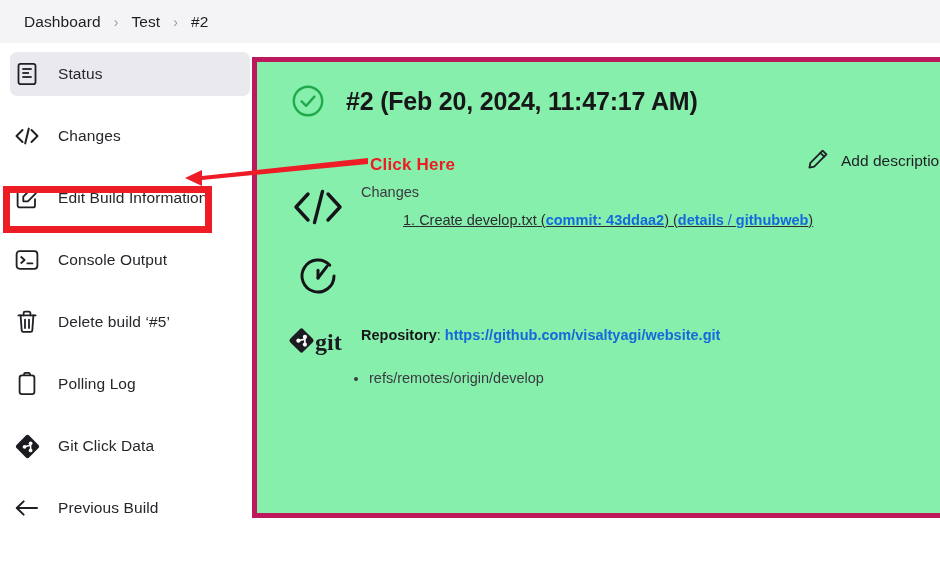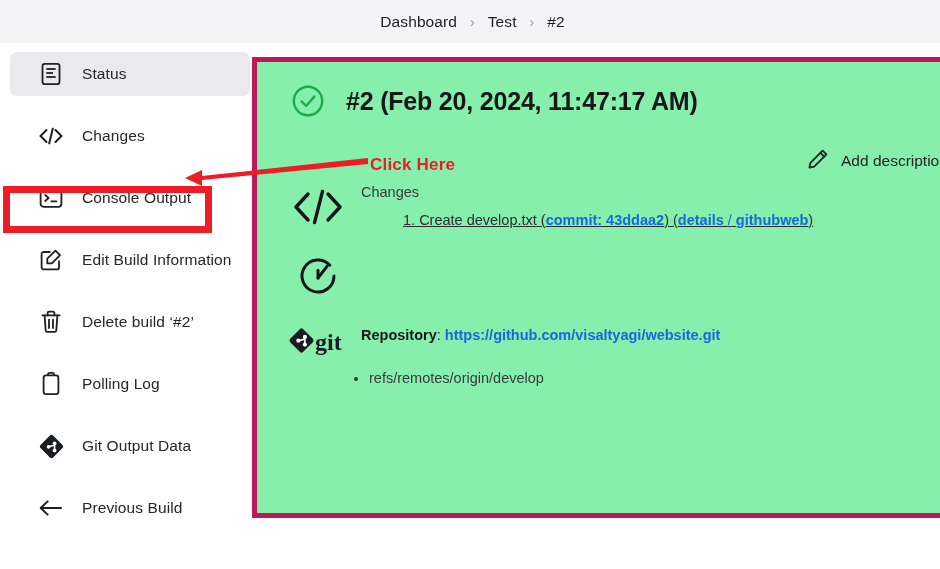--- a/index.html
+++ b/index.html
@@ -17,23 +17,22 @@
   }
 
   
   #breadcrumb-bar {
     position: absolute;
     left: 0; top: 0;
     width: 940px; height: 43px;
     background: #f4f4f6;
     display: flex;
     align-items: center;
-    padding-left: 5px;
+    padding-left: 24px;
     box-sizing: border-box;
-    justify-content: center;
   }
   .crumb {
     font-size: 15.5px;
     color: #1e1e20;
     letter-spacing: .1px;
   }
   .crumb-sep {
     color: #9a9aa2;
     font-size: 14px;
     margin: 0 13px;
@@ -44,21 +43,21 @@
   #sidebar {
     position: absolute;
     left: 0; top: 52px;
     width: 256px;
   }
   .side-item {
     display: flex;
     align-items: center;
     height: 44px;
     margin: 0 6px 18px 10px;
-    padding-left: 28px;
+    padding-left: 4px;
     border-radius: 7px;
     box-sizing: border-box;
   }
   .side-item.selected { background: #eaeaee; }
   .side-ico {
     width: 26px; height: 26px;
     flex: 0 0 26px;
     display: flex;
     align-items: center;
     justify-content: center;
@@ -226,50 +225,50 @@
         <polyline points="8.5,4 2.5,10 8.5,16"></polyline>
         <polyline points="17.5,4 23.5,10 17.5,16"></polyline>
         <line x1="14.8" y1="2.6" x2="11.2" y2="17.4"></line>
       </svg>
     </span>
     <span class="side-label">Changes</span>
   </div>
 
   <div class="side-item">
     <span class="side-ico">
+      <svg width="24" height="24" viewBox="0 0 24 24" fill="none" stroke="#1f1f24" stroke-width="1.8" stroke-linecap="round" stroke-linejoin="round">
+        <path d="M20 13.2V19.4a2 2 0 0 1-2 2H4.6a2 2 0 0 1-2-2V6a2 2 0 0 1 2-2h6.3"></path>
+        <path d="M16.4 2.6l4.6 4.6-8.1 8.1H8.3v-4.6z"></path>
+      </svg>
+    </span>
+    <span class="side-label">Edit Build Information</span>
+  </div>
+
+  <div class="side-item">
+    <span class="side-ico">
       <svg width="24" height="22" viewBox="0 0 24 22" fill="none" stroke="#1f1f24" stroke-width="1.8">
         <rect x="1.6" y="2.2" width="20.8" height="17.6" rx="3"></rect>
         <polyline points="6.2,8 9.6,11 6.2,14" stroke-linecap="round" stroke-linejoin="round"></polyline>
         <line x1="12.4" y1="14.4" x2="17.4" y2="14.4" stroke-linecap="round"></line>
       </svg>
     </span>
     <span class="side-label">Console Output</span>
-  </div>
-
-  <div class="side-item">
-    <span class="side-ico">
-      <svg width="24" height="24" viewBox="0 0 24 24" fill="none" stroke="#1f1f24" stroke-width="1.8" stroke-linecap="round" stroke-linejoin="round">
-        <path d="M20 13.2V19.4a2 2 0 0 1-2 2H4.6a2 2 0 0 1-2-2V6a2 2 0 0 1 2-2h6.3"></path>
-        <path d="M16.4 2.6l4.6 4.6-8.1 8.1H8.3v-4.6z"></path>
-      </svg>
-    </span>
-    <span class="side-label">Edit Build Information</span>
   </div>
 
   <div class="side-item">
     <span class="side-ico">
       <svg width="22" height="24" viewBox="0 0 22 24" fill="none" stroke="#1f1f24" stroke-width="1.8" stroke-linecap="round">
         <line x1="2.4" y1="5.4" x2="19.6" y2="5.4"></line>
         <path d="M7.6 5.4V3.1a1.4 1.4 0 0 1 1.4-1.4h4a1.4 1.4 0 0 1 1.4 1.4v2.3"></path>
         <path d="M4.6 5.4l1.1 15a1.6 1.6 0 0 0 1.6 1.5h7.4a1.6 1.6 0 0 0 1.6-1.5l1.1-15"></path>
         <line x1="9" y1="9.6" x2="9" y2="18"></line>
         <line x1="13" y1="9.6" x2="13" y2="18"></line>
       </svg>
     </span>
-    <span class="side-label">Delete build ‘#2’</span>
+    <span class="side-label">Delete build ‘#5’</span>
   </div>
 
   <div class="side-item">
     <span class="side-ico">
       <svg width="20" height="24" viewBox="0 0 20 24" fill="none" stroke="#1f1f24" stroke-width="1.8">
         <rect x="2.6" y="3.4" width="14.8" height="18.8" rx="2.4"></rect>
         <path d="M7 3.4V2.4a1.5 1.5 0 0 1 1.5-1.5h3a1.5 1.5 0 0 1 1.5 1.5v1"></path>
       </svg>
     </span>
     <span class="side-label">Polling Log</span>
@@ -279,21 +278,21 @@
     <span class="side-ico">
       <svg width="25" height="25" viewBox="0 0 25 25">
         <rect x="3.6" y="3.6" width="17.8" height="17.8" rx="2.6" fill="#1b1b22" transform="rotate(45 12.5 12.5)"></rect>
         <circle cx="15.6" cy="9.3" r="1.9" fill="#ffffff"></circle>
         <circle cx="15.6" cy="16.4" r="1.9" fill="#ffffff"></circle>
         <circle cx="9.6" cy="12.8" r="1.9" fill="#ffffff"></circle>
         <line x1="15.6" y1="9.3" x2="15.6" y2="16.4" stroke="#ffffff" stroke-width="1.5"></line>
         <line x1="15.6" y1="11.3" x2="10.2" y2="12.6" stroke="#ffffff" stroke-width="1.5"></line>
       </svg>
     </span>
-    <span class="side-label">Git Output Data</span>
+    <span class="side-label">Git Click Data</span>
   </div>
 
   <div class="side-item">
     <span class="side-ico">
       <svg width="26" height="20" viewBox="0 0 26 20" fill="none" stroke="#1f1f24" stroke-width="2" stroke-linecap="round" stroke-linejoin="round">
         <line x1="23" y1="10" x2="3" y2="10"></line>
         <polyline points="9.6,3.4 2.8,10 9.6,16.6"></polyline>
       </svg>
     </span>
     <span class="side-label">Previous Build</span>

